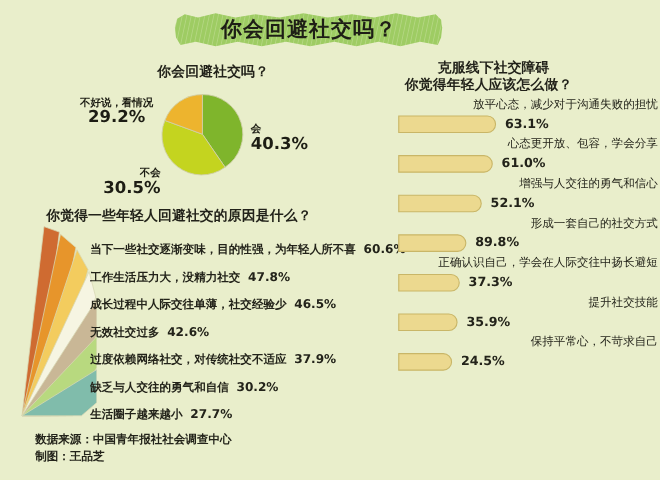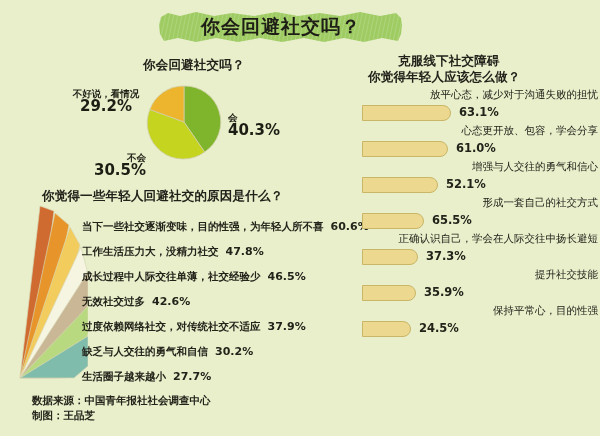--- a/index.html
+++ b/index.html
@@ -282,39 +282,39 @@
       <span class="a-label">增强与人交往的勇气和信心</span>
       <div class="advice-bar-row">
         <div class="advice-bar" style="width:76px"></div>
         <span class="a-value">52.1%</span>
       </div>
     </div>
     <div class="advice-item">
       <span class="a-label">形成一套自己的社交方式</span>
       <div class="advice-bar-row">
         <div class="advice-bar" style="width:62px"></div>
-        <span class="a-value">65.5%</span>
+        <span class="a-value">89.8%</span>
       </div>
     </div>
     <div class="advice-item">
       <span class="a-label">正确认识自己，学会在人际交往中扬长避短</span>
       <div class="advice-bar-row">
         <div class="advice-bar" style="width:56px"></div>
         <span class="a-value">37.3%</span>
       </div>
     </div>
     <div class="advice-item">
       <span class="a-label">提升社交技能</span>
       <div class="advice-bar-row">
         <div class="advice-bar" style="width:54px"></div>
         <span class="a-value">35.9%</span>
       </div>
     </div>
     <div class="advice-item">
-      <span class="a-label">保持平常心，目的性强</span>
+      <span class="a-label">保持平常心，不苛求自己</span>
       <div class="advice-bar-row">
         <div class="advice-bar" style="width:49px"></div>
         <span class="a-value">24.5%</span>
       </div>
     </div>
   </div>
 
   <div class="footer">
     <div>数据来源：中国青年报社社会调查中心</div>
     <div>制图：王品芝</div>

